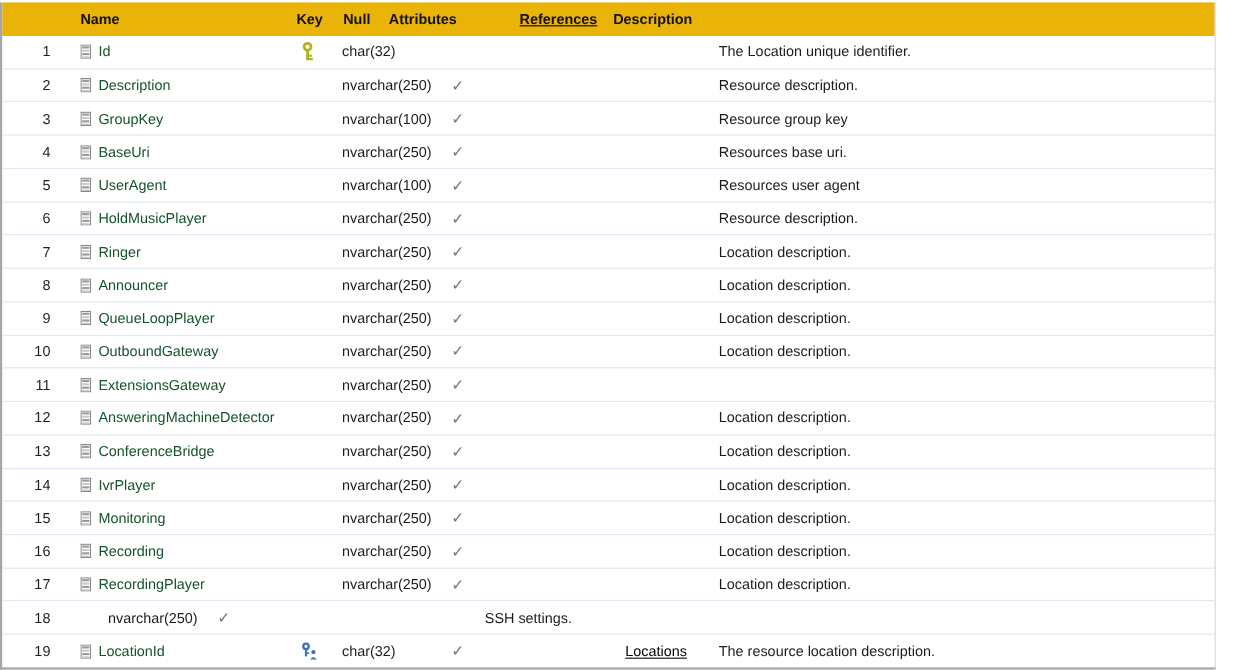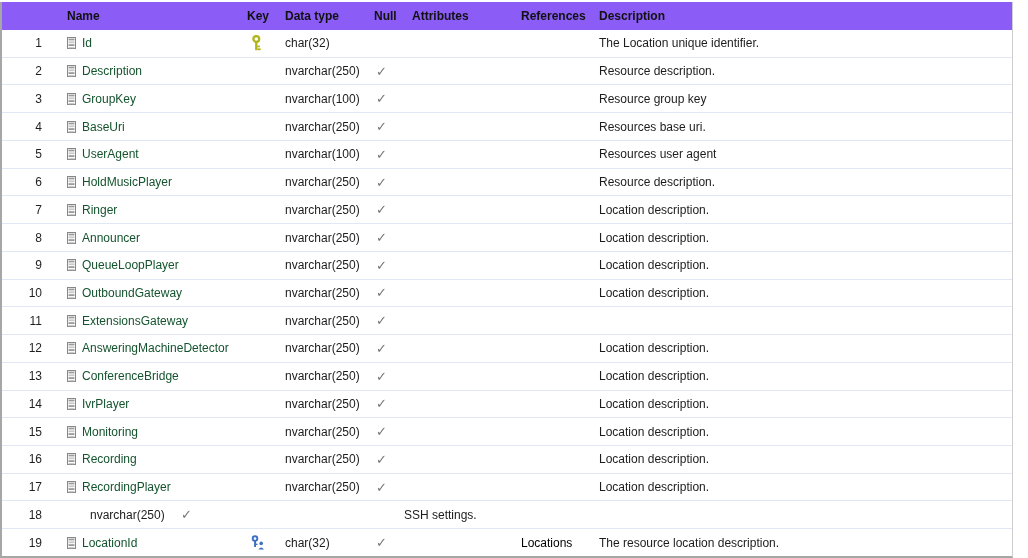--- a/index.html
+++ b/index.html
@@ -9,59 +9,58 @@
     position:absolute; left:0; top:2px;
     width:1013px; height:556px;
     border-left:2px solid #a6a6a6;
     border-bottom:2px solid #a6a6a6;
     border-right:1px solid #cfcfcf;
     background:#ffffff;
     display:flex; flex-direction:column;
   }
   .hrow {
     height:28px; flex:0 0 28px;
-    background:#8b5cf6;
+    background:#eab308;
     display:flex; align-items:center;
     font-size:12px; font-weight:bold; color:#111;
   }
   .tbody { flex:1; display:flex; flex-direction:column; }
   .trow {
     flex:1; display:flex; align-items:center;
     background:#ffffff; font-size:12px; color:#1c1c1c;
   }
   .trow + .trow { border-top:1px solid #dfe8f4; }
 
   .cell { display:flex; align-items:center; height:100%; overflow:hidden; white-space:nowrap; }
   .c-num  { flex:0 0 45px;  justify-content:flex-end; padding-right:5px; color:#1f1f1f; }
   .c-name { flex:0 0 195px; padding-left:20px; }
   .c-key  { flex:0 0 40px;  padding-left:9px;text-align:center; }
   .c-type { flex:0 0 88px;  padding-left:3px; }
   .c-null { flex:0 0 38px;  padding-left:6px; }
   .c-attr { flex:0 0 109px; padding-left:4px; }
-  .c-ref  { flex:0 0 78px;  padding-left:4px; }
+  .c-ref  { flex:0 0 78px;  padding-left:4px;text-decoration:underline; }
   .c-desc { flex:1;         padding-left:4px; }
 
   .hrow .c-key  { padding-left:5px; }
   .hrow .c-null { padding-left:4px; }
 
   .colicon { display:inline-flex; margin-right:6px; }
   .check { color:#757575; font-size:13px; line-height:1; }
   .reflink { color:#000000; text-decoration:none; cursor:pointer; }
   .nametext { color:#14532d; }
   .pk, .fk { display:inline-flex; }
 </style>
 </head>
 <body>
 
 <div class="table-wrap">
   <div class="hrow">
     <div class="cell c-num"></div>
     <div class="cell c-name">Name</div>
     <div class="cell c-key">Key</div>
-    <div class="cell c-type">Data type</div>
     <div class="cell c-null">Null</div>
     <div class="cell c-attr">Attributes</div>
     <div class="cell c-ref">References</div>
     <div class="cell c-desc">Description</div>
   </div>
   <div class="tbody" id="tbody">
   <div class="trow">
     <div class="cell c-num">1</div>
     <div class="cell c-name">
       <span class="colicon">

